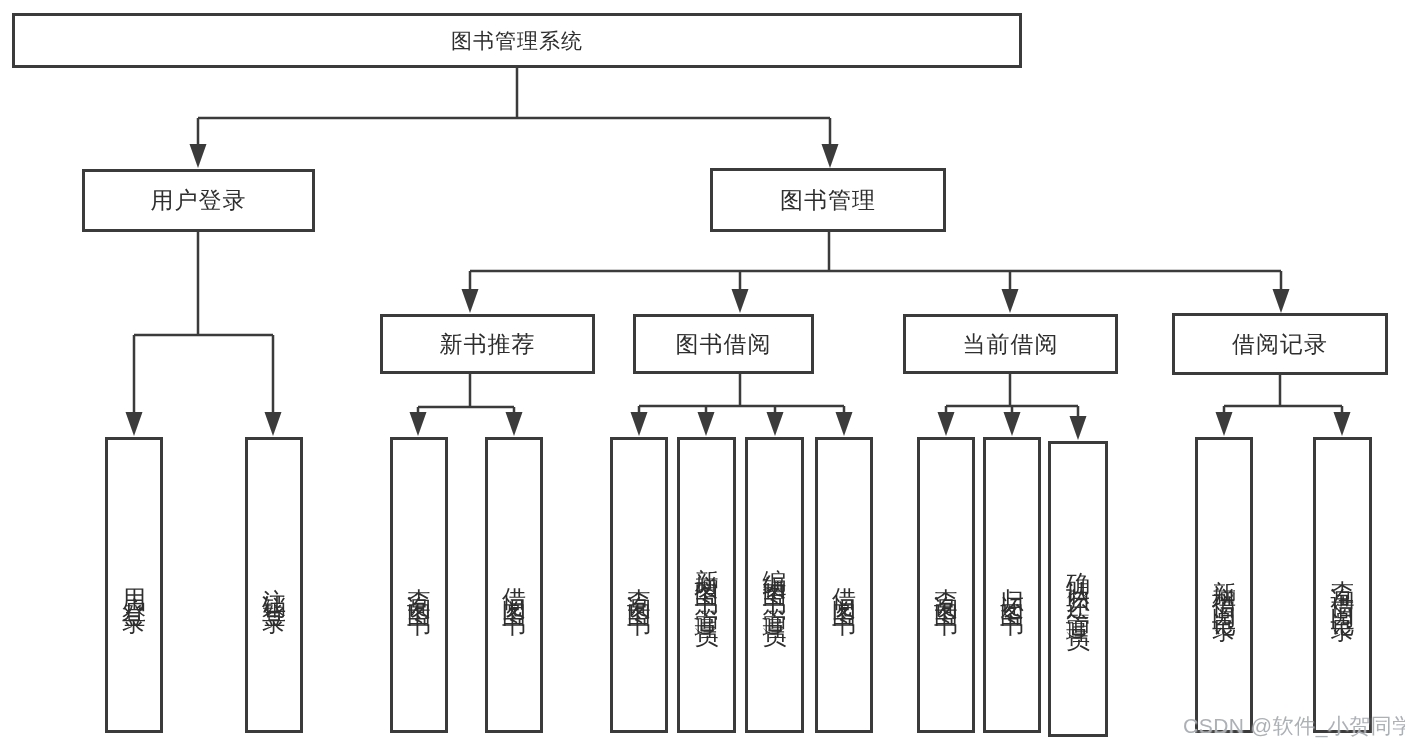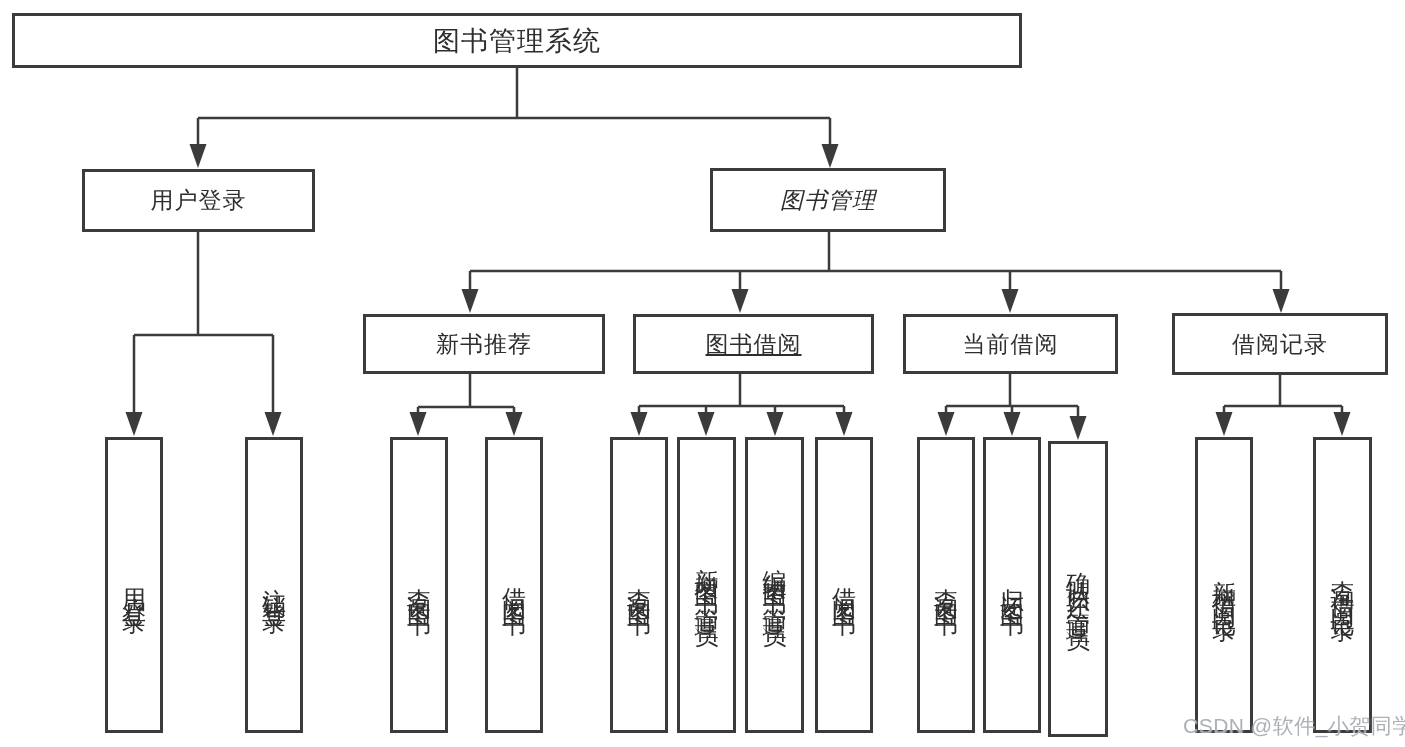--- a/index.html
+++ b/index.html
@@ -35,21 +35,21 @@
     border: 3px solid #3b3b3b;
     background: #ffffff;
     display: flex;
     align-items: center;
     justify-content: center;
     color: #2e2e2e;
     font-size: 23px;
     letter-spacing: 1px;
   }
   .hbox.root {
-    font-size: 27px;
+    font-size: 21px;
   }
   .vbox {
     position: absolute;
     box-sizing: border-box;
     border: 3px solid #3b3b3b;
     background: #ffffff;
     width: 58px;
     height: 296px;
     top: 437px;
     display: flex;
@@ -121,28 +121,28 @@
     </g>
   </svg>
 
   <div class="hbox root" style="left:12px; top:13px; width:1010px; height:55px;">
     <span>图书管理系统</span>
   </div>
 
   <div class="hbox" style="left:82px; top:169px; width:233px; height:63px;">
     <span>用户登录</span>
   </div>
-  <div class="hbox" style="left:710px; top:168px; width:236px; height:64px;font-style:italic;">
+  <div class="hbox" style="left:710px; top:168px; width:236px; height:64px;">
     <span>图书管理</span>
   </div>
 
-  <div class="hbox" style="left:363px; top:314px; width:242px; height:60px;">
+  <div class="hbox" style="left:380px; top:314px; width:215px; height:60px;">
     <span>新书推荐</span>
   </div>
-  <div class="hbox" style="left:633px; top:314px; width:241px; height:60px;text-decoration:underline;">
+  <div class="hbox" style="left:633px; top:314px; width:181px; height:60px;">
     <span>图书借阅</span>
   </div>
   <div class="hbox" style="left:903px; top:314px; width:215px; height:60px;align-items:center;">
     <span>当前借阅</span>
   </div>
   <div class="hbox" style="left:1172px; top:313px; width:216px; height:62px;">
     <span>借阅记录</span>
   </div>
 
   <div class="vbox" style="left:105px;">

